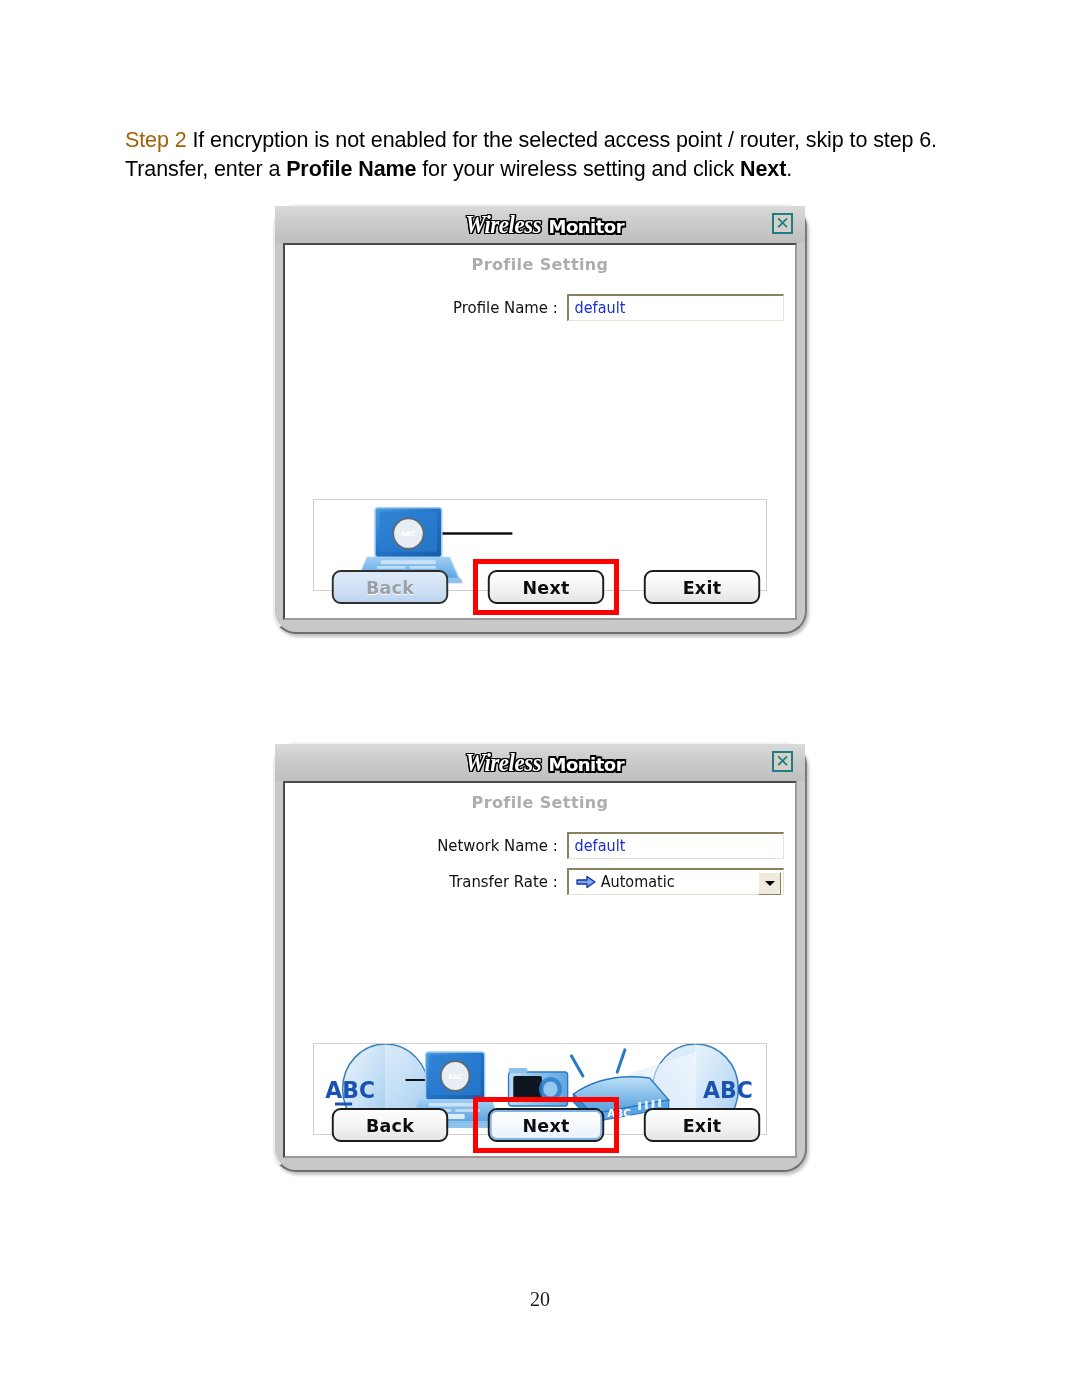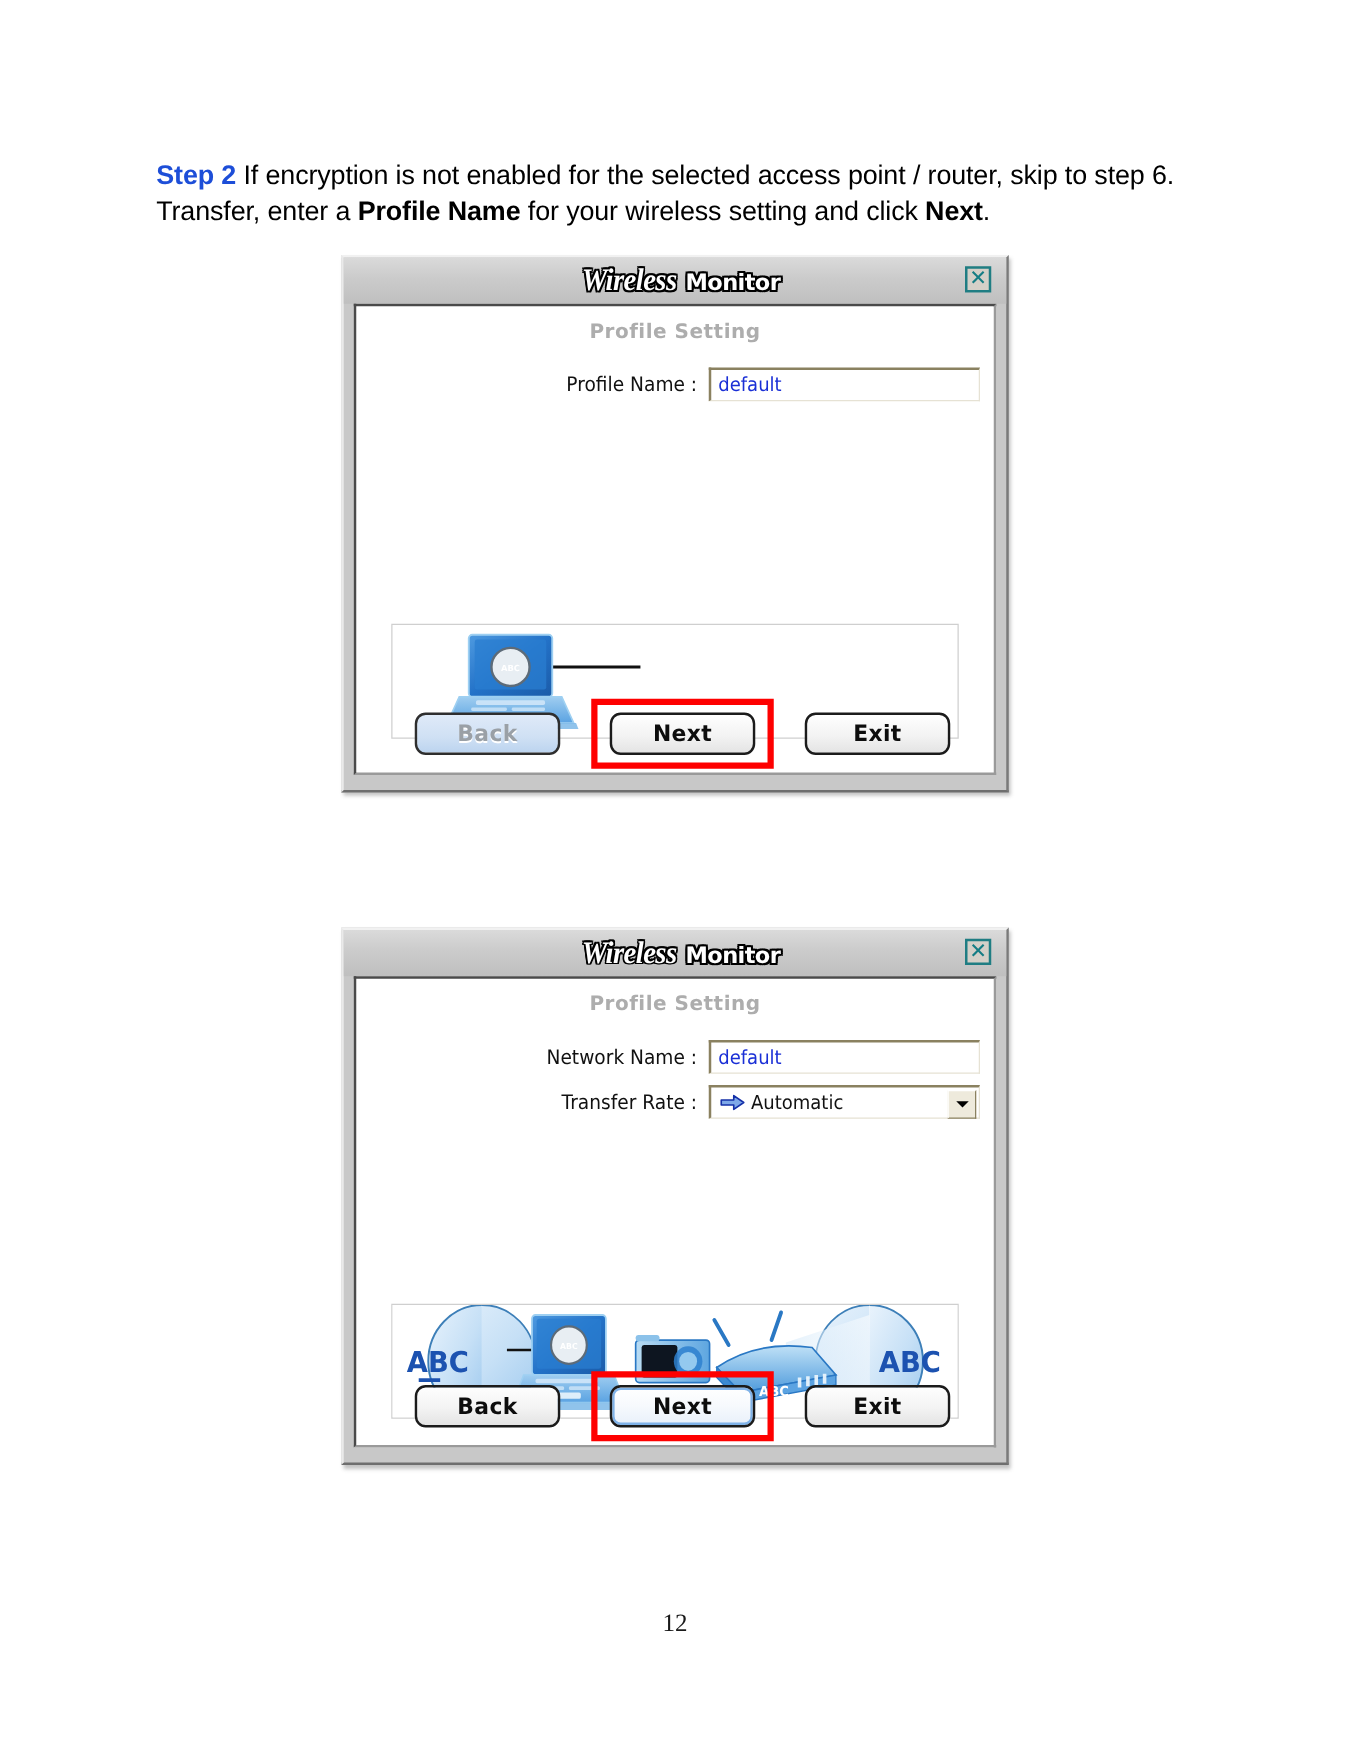--- a/index.html
+++ b/index.html
@@ -10,35 +10,36 @@
     position:relative;overflow:hidden;
   }
   .page{position:absolute;left:0;top:0;width:1080px;height:1397px;}
 
   
   .step-para{
     position:absolute;left:125px;width:820px;
     font-size:21.5px;line-height:29px;color:#000;
     letter-spacing:-0.1px;
   }
-  .step-para .step-tag{color:#1d4ed8;font-weight:bold;}
+  .step-para .step-tag{color:#a16207;font-weight:normal;}
   .step-para b{font-weight:bold;}
   #step2-para{top:126px;}
   #step3-para{top:665px;}
 
   
   .dialog{
     position:absolute;width:534px;
     background:#c8c8c8;
     border-top:2px solid #f1f1f1;
     border-left:2px solid #eaeaea;
     border-right:2px solid #7a7a7a;
     border-bottom:2px solid #6e6e6e;
     box-sizing:border-box;
     box-shadow:2px 3px 3px rgba(120,120,120,.45);
+    border-radius:23px;
   }
   #dlg1{left:273px;top:204px;height:430px;}
   #dlg2{left:273px;top:742px;height:430px;}
 
   .titlebar{
     position:relative;height:37px;
     background:linear-gradient(180deg,#dadada 0%,#cbcbcb 45%,#bfbfbf 100%);
     display:flex;align-items:center;justify-content:center;
   }
   .title-wrap{display:flex;align-items:baseline;gap:4px;margin-left:6px;}
@@ -401,15 +402,15 @@
           <div class="btn focused">Next</div>
         </div>
         <div class="btn-holder">
           <div class="btn">Exit</div>
         </div>
       </div>
 
     </div>
   </div>
 
-  <div class="page-number">12</div>
+  <div class="page-number">20</div>
 
 </div>
 
 </body></html>

